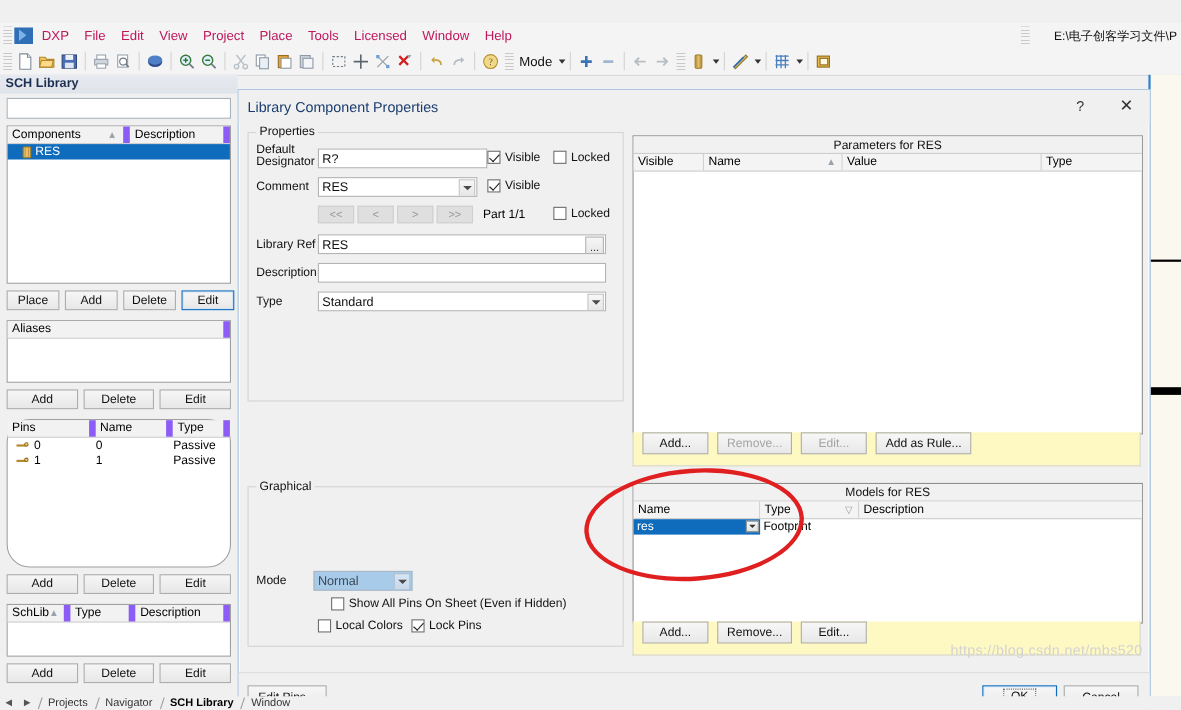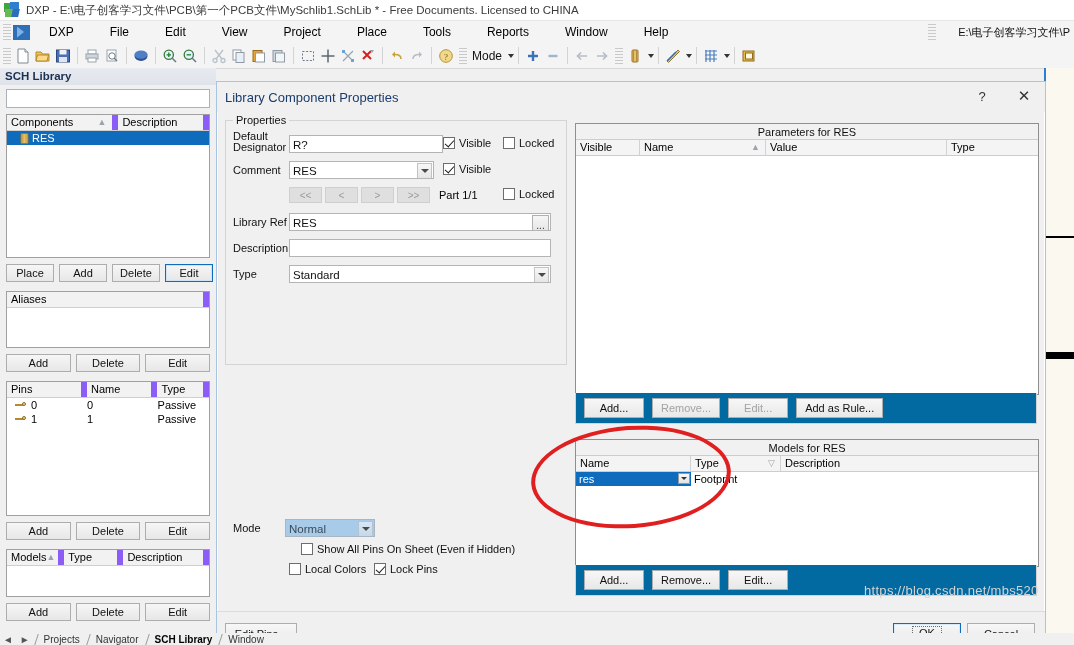--- a/index.html
+++ b/index.html
@@ -25,21 +25,21 @@
   .app-ico .d{left:8px;top:7px;width:7px;height:8px;background:#2d6fbd;transform:skewX(-12deg);}
 
   
   .menubar{position:absolute;left:0;top:21px;width:1074px;height:22px;background:#f4f4f4;
            display:flex;align-items:center;}
   .gripper{width:8px;height:16px;margin:0 2px 0 3px;
     background:repeating-linear-gradient(to bottom,#c9c9c9 0 1px,transparent 1px 3px);}
   .menu-logo{width:17px;height:15px;background:#2f6fb5;position:relative;margin-right:1px;}
   .menu-logo:after{content:"";position:absolute;left:4px;top:2px;width:7px;height:11px;background:#7fb2e8;
                    clip-path:polygon(0 0,100% 50%,0 100%);}
-  .menuitem{padding:2px 18px;font-size:12px;color:#000000;white-space:nowrap;cursor:default;}
+  .menuitem{padding:2px 7px;font-size:12px;color:#be185d;white-space:nowrap;cursor:default;}
   .menubar-right{margin-left:auto;display:flex;align-items:center;}
   .path-box{font-size:11px;color:#111;padding-right:4px;white-space:nowrap;overflow:hidden;
             max-width:140px;margin-left:20px;}
 
   
   .toolbar{position:absolute;left:0;top:43px;width:1074px;height:25px;background:#f4f4f4;
            display:flex;align-items:center;border-bottom:1px solid #d8d8d8;}
   .tb-sep{width:1px;height:17px;background:#d3d3d3;margin:0 4px;}
   .tb-btn{width:20px;height:20px;display:inline-flex;align-items:center;justify-content:center;
           position:relative;}
@@ -131,21 +131,21 @@
                  box-sizing:border-box;overflow:hidden;white-space:nowrap;}
   .grid-row{display:flex;height:14px;font-size:11px;align-items:center;}
   .grid-row .c{height:14px;line-height:14px;padding-left:3px;box-sizing:border-box;overflow:hidden;
                white-space:nowrap;}
   .cell-editing{background:#0f6cbd;color:#fff;position:relative;}
   .cell-editing .dd{position:absolute;right:1px;top:1px;width:12px;height:11px;
         background:linear-gradient(to bottom,#f7f7f7,#e3e3e3);border:1px solid #9a9a9a;
         box-sizing:border-box;display:flex;align-items:center;justify-content:center;}
   .cell-editing .dd:after{content:"";width:0;height:0;border-left:3px solid transparent;
         border-right:3px solid transparent;border-top:3px solid #333;}
-  .btnbar{position:absolute;background:#0369a1;display:flex;align-items:center;gap:8px;padding-left:8px;
+  .btnbar{position:absolute;background:#fef9c3;display:flex;align-items:flex-start;gap:8px;padding-left:8px;
           box-sizing:border-box;border:1px solid #d4d4d4;border-top:none;}
   .gbtn{height:20px;min-width:60px;background:linear-gradient(to bottom,#f7f7f7,#e8e8e8);
         border:1px solid #adadad;font-size:11px;display:flex;align-items:center;justify-content:center;
         color:#111;box-sizing:border-box;padding:0 8px;cursor:default;}
   .gbtn[data-disabled="true"]{color:#a3a3a3;}
 
   
   .dlg-foot{position:absolute;left:0;bottom:0;width:828px;height:44px;
             border-top:1px solid #dcdcdc;background:#f0f0f0;}
   .foot-btn{position:absolute;height:21px;background:linear-gradient(to bottom,#f7f7f7,#e8e8e8);
@@ -162,41 +162,32 @@
   
   .watermark{position:absolute;left:864px;top:583px;font-size:13px;color:#d3d3d3;
              letter-spacing:.3px;white-space:nowrap;pointer-events:none;}
   svg{display:block;}
 </style>
 </head>
 <body>
 
 <div id="app">
 
-  <div class="titlebar">
-    <span class="app-ico">
-      <i class="a"></i>
-        <i class="b"></i>
-        <i class="c"></i>
-        <i class="d"></i>
-    </span>
-    <span class="title-text">DXP - E:\电子创客学习文件\PCB\第一个PCB文件\MySchlib1.SchLib * - Free Documents. Licensed to CHINA</span>
-  </div>
 
   <div class="menubar">
     <span class="gripper"></span>
     <span class="menu-logo"></span>
     <span class="menuitem"><span>DXP</span></span>
     <span class="menuitem"><span>File</span></span>
     <span class="menuitem"><span>Edit</span></span>
     <span class="menuitem"><span>View</span></span>
     <span class="menuitem"><span>Project</span></span>
     <span class="menuitem"><span>Place</span></span>
     <span class="menuitem"><span>Tools</span></span>
-    <span class="menuitem"><span>Reports</span></span>
+    <span class="menuitem"><span>Licensed</span></span>
     <span class="menuitem"><span>Window</span></span>
     <span class="menuitem"><span>Help</span></span>
     <span class="menubar-right">
       <span class="gripper"></span>
       <span class="path-box">E:\电子创客学习文件\P</span>
     </span>
   </div>
 
   <div class="toolbar">
     <span class="gripper"></span>
@@ -417,21 +408,21 @@
       <div class="lv-head">
         <div style="width:212px;">Aliases</div>
       </div>
     </div>
     <div class="btnrow">
       <div class="btn">Add</div>
       <div class="btn">Delete</div>
       <div class="btn">Edit</div>
     </div>
 
-    <div class="lv" style="height:133px;margin-top:9px;">
+    <div class="lv" style="height:133px;margin-top:9px;border-radius:21px;">
       <div class="lv-head">
         <div style="width:84px;">Pins</div>
         <div style="width:74px;">Name</div>
         <div style="width:54px;">Type</div>
       </div>
       <div class="lv-row">
         <span style="width:84px;display:flex;align-items:center;">
           <span class="pin-ico"></span>
           <span>0</span>
         </span>
@@ -449,21 +440,21 @@
     </div>
     <div class="btnrow">
       <div class="btn">Add</div>
       <div class="btn">Delete</div>
       <div class="btn">Edit</div>
     </div>
 
     <div class="lv" style="height:46px;margin-top:9px;">
       <div class="lv-head">
         <div style="width:60px;display:flex;align-items:center;">
-          <span>Models</span>
+          <span>SchLib</span>
           <span class="sortmark" style="margin-left:auto;margin-right:5px;">▲</span>
         </div>
         <div style="width:62px;">Type</div>
         <div style="width:90px;">Description</div>
       </div>
     </div>
     <div class="btnrow">
       <div class="btn">Add</div>
       <div class="btn">Delete</div>
       <div class="btn">Edit</div>
@@ -529,20 +520,23 @@
 
     <div class="fld-label" style="left:16px;top:160px;">Description</div>
     <div class="input" style="left:72px;top:157px;width:262px;"></div>
 
     <div class="fld-label" style="left:16px;top:186px;">Type</div>
     <div class="input" style="left:72px;top:183px;width:262px;">
       <span>Standard</span>
       <span class="combo-arrow"></span>
     </div>
 
+    <div class="group" style="left:8px;top:360px;width:340px;height:144px;">
+      <span class="grp-label">Graphical</span>
+    </div>
     <div class="fld-label" style="left:16px;top:440px;">Mode</div>
     <div class="input disabled" style="left:68px;top:437px;width:90px;background:#a8cbea;color:#3c4a57;border-color:#a8b6c2;">
       <span>Normal</span>
       <span class="combo-arrow" style="background:linear-gradient(to bottom,#d8e6f3,#c6d8ea);border-color:#b2c3d3;"></span>
     </div>
     <div class="chk" style="left:72px;top:461px;padding-left:12px;">
       <span class="box"></span>
       <span>Show All Pins On Sheet (Even if Hidden)</span>
     </div>
     <div class="chk" style="left:72px;top:481px;">

